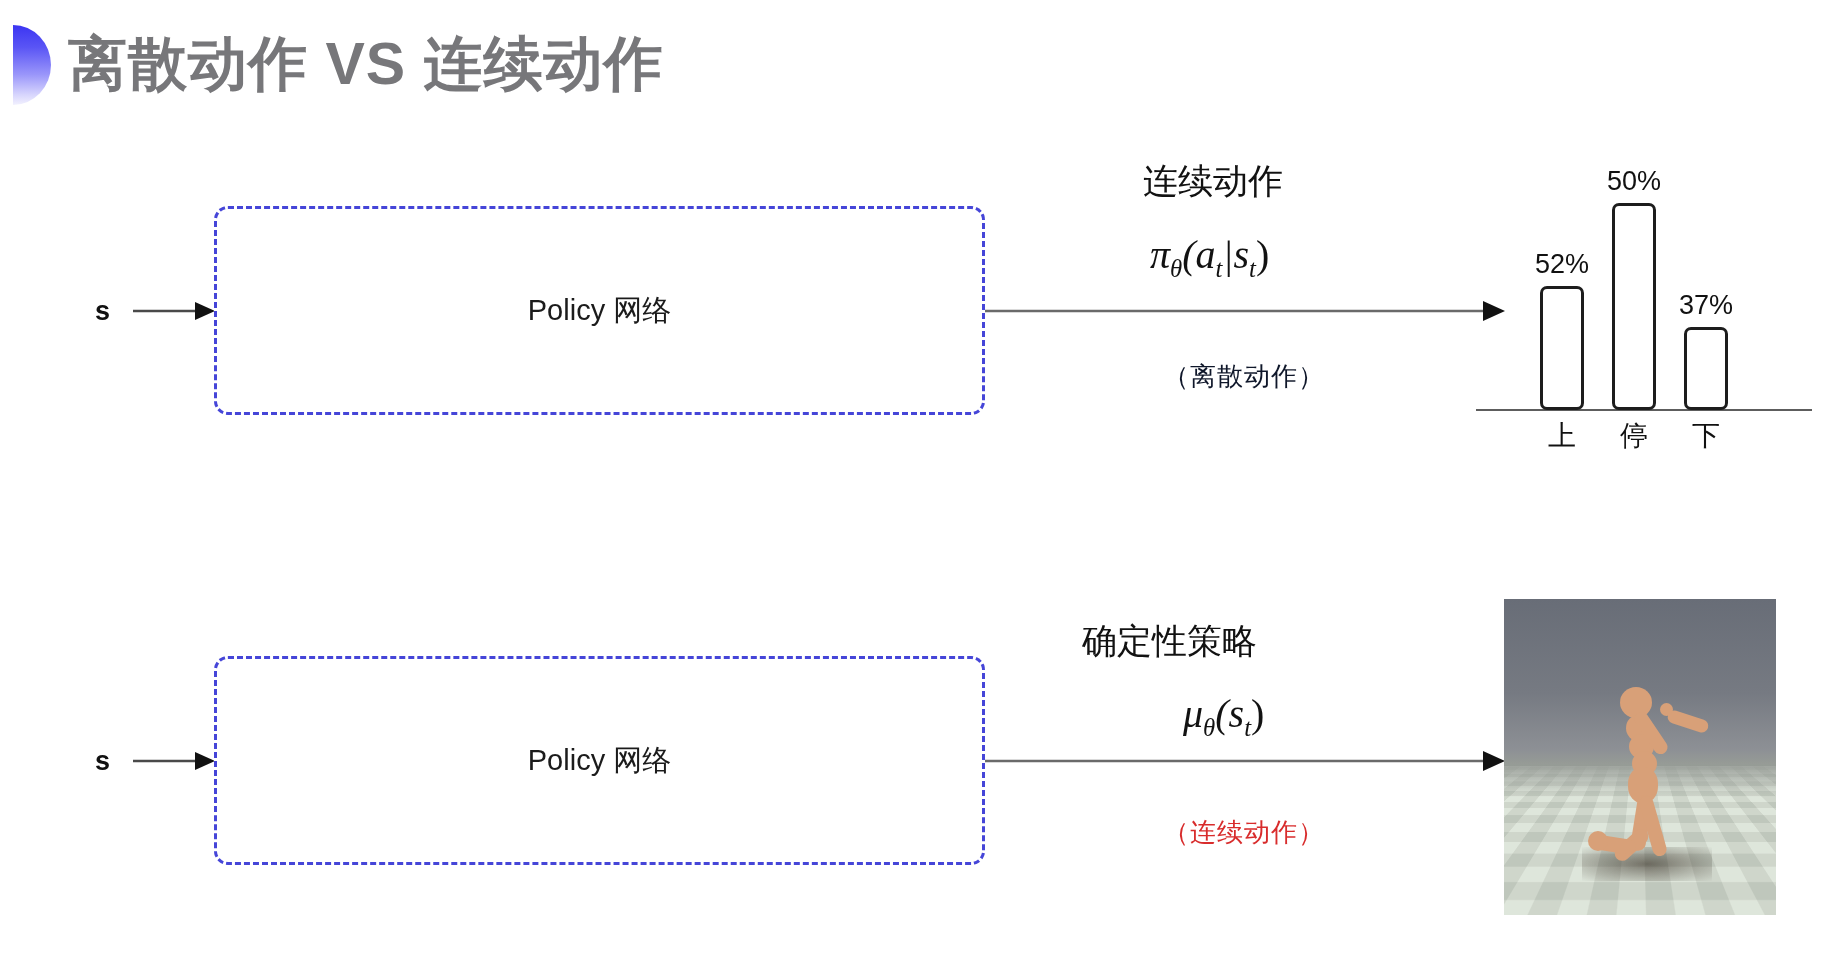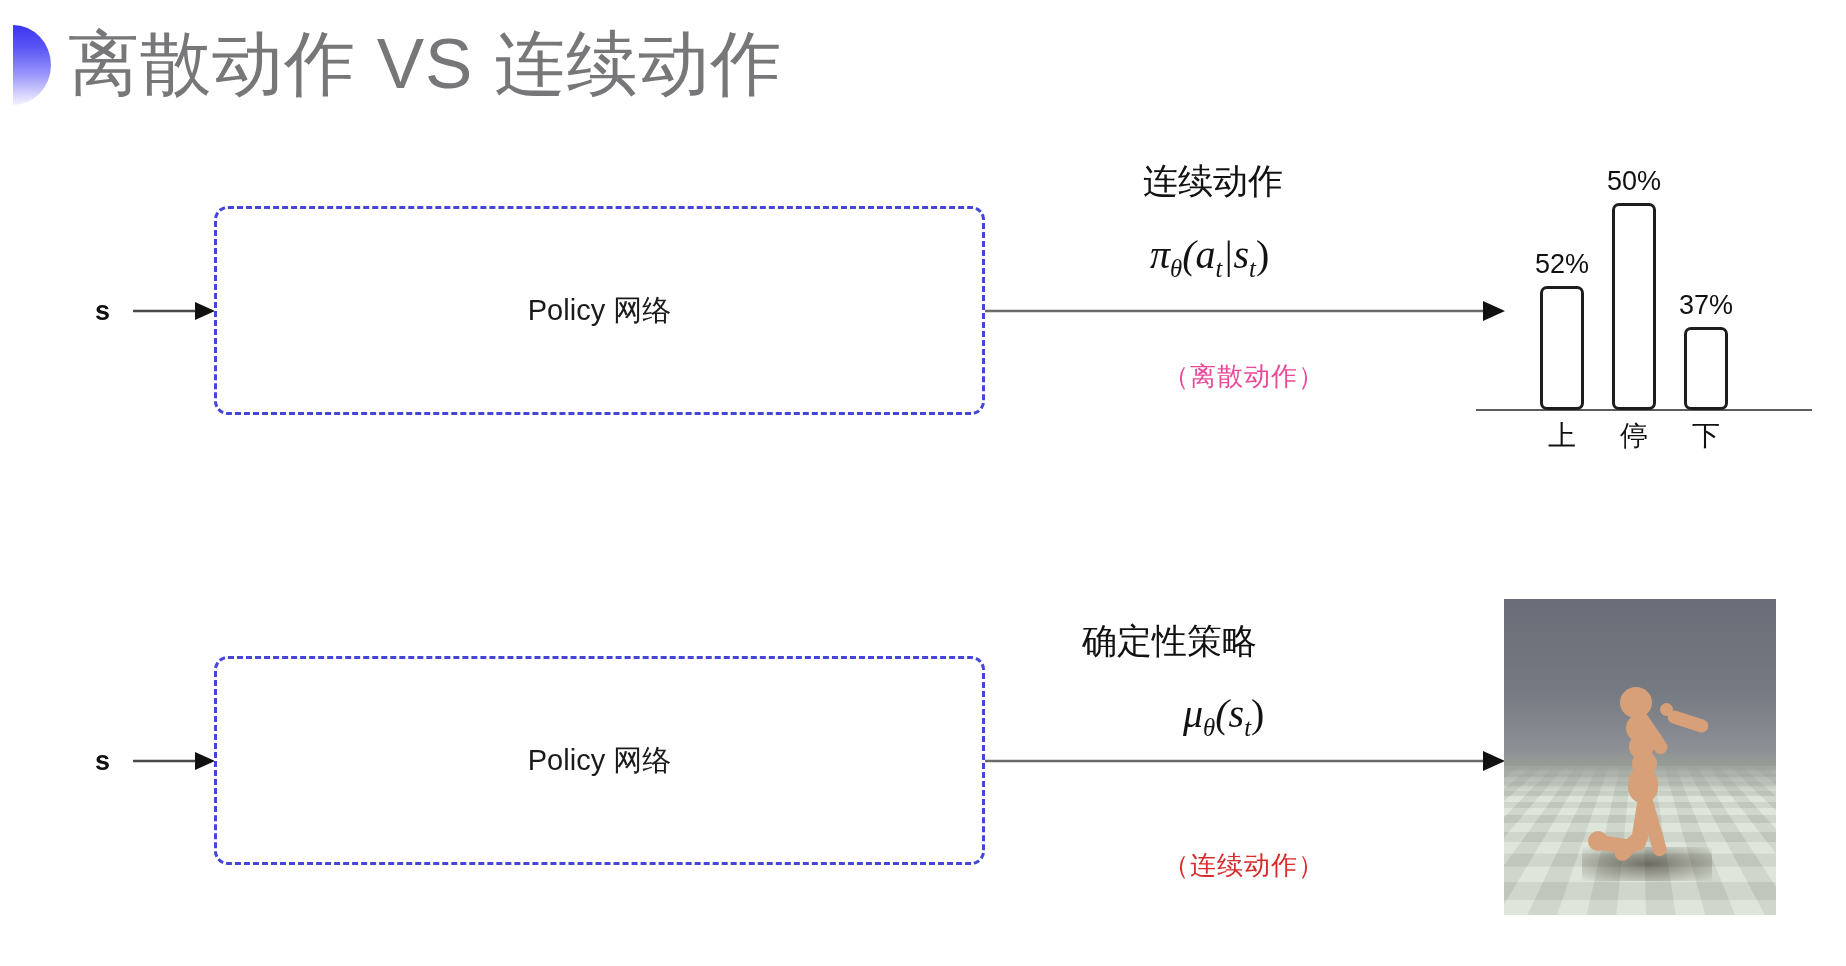--- a/index.html
+++ b/index.html
@@ -25,26 +25,26 @@
     width: 38px;
     height: 80px;
     border-top-right-radius: 38px 40px;
     border-bottom-right-radius: 38px 40px;
     background: linear-gradient(to bottom, #3b35f2 0%, #5a55f5 28%, #9a96fa 62%, #d9d7fd 88%, #f2f1fe 100%);
   }
   .title-text {
     position: absolute;
     left: 68px;
     top: 26px;
-    font-size: 71px;
+    font-size: 59px;
     line-height: 76px;
     letter-spacing: 1px;
     color: #77777a;
     white-space: nowrap;
-    font-weight: 400;
+    font-weight: 700;
   }
 
   
   .policy-box {
     position: absolute;
     border: 3px dashed #4545d8;
     border-radius: 14px;
     background: #ffffff;
   }
   .policy-box .policy-label {
@@ -214,21 +214,21 @@
   <div id="policy-box-top" class="policy-box" style="border-color: rgb(69, 69, 216);">
     <div class="policy-label">Policy 网络</div>
   </div>
 
   <div id="ann-title-top" class="ann-title">连续动作</div>
 
   <div id="ann-formula-top" class="ann-formula">
     <span>π</span><span class="sub">θ</span><span>(a</span><span class="sub">t</span><span>|s</span><span class="sub">t</span><span class="paren">)</span>
   </div>
 
-  <div id="ann-note-top" class="ann-note" style="color: #ec4899; text-align: center;">（离散动作）</div>
+  <div id="ann-note-top" class="ann-note" style="color: #0f172a; text-align: center;">（离散动作）</div>
 
   <svg id="arrow-long-top" class="arrow-svg" width="520" height="30">
     <line x1="0" y1="15" x2="500" y2="15" stroke="#6a6a6a" stroke-width="2.5"></line>
     <polygon points="498,5 520,15 498,25" fill="#111111"></polygon>
   </svg>
 
   <div id="bar-chart">
     <div class="bar-axis" style="background: rgb(93, 93, 93);"></div>
 
     <div class="bar" id="bar-0" style="left: 74px; height: 124px; background: rgb(255, 255, 255); border-color: rgb(29, 29, 29);"></div>
@@ -254,21 +254,21 @@
   <div id="policy-box-bottom" class="policy-box" style="border-color: rgb(69, 69, 216);">
     <div class="policy-label">Policy 网络</div>
   </div>
 
   <div id="ann-title-bottom" class="ann-title">确定性策略</div>
 
   <div id="ann-formula-bottom" class="ann-formula">
     <span>μ</span><span class="sub">θ</span><span>(s</span><span class="sub">t</span><span class="paren">)</span>
   </div>
 
-  <div id="ann-note-bottom" class="ann-note" style="color: rgb(216, 44, 44); margin-top: 33px;">（连续动作）</div>
+  <div id="ann-note-bottom" class="ann-note" style="color: rgb(216, 44, 44);">（连续动作）</div>
 
   <svg id="arrow-long-bottom" class="arrow-svg" width="520" height="30">
     <line x1="0" y1="15" x2="500" y2="15" stroke="#6a6a6a" stroke-width="2.5"></line>
     <polygon points="498,5 520,15 498,25" fill="#111111"></polygon>
   </svg>
 
   <div id="humanoid-frame">
     <div class="sky"></div>
     <div class="floor"></div>
     <div class="floor-haze"></div>

